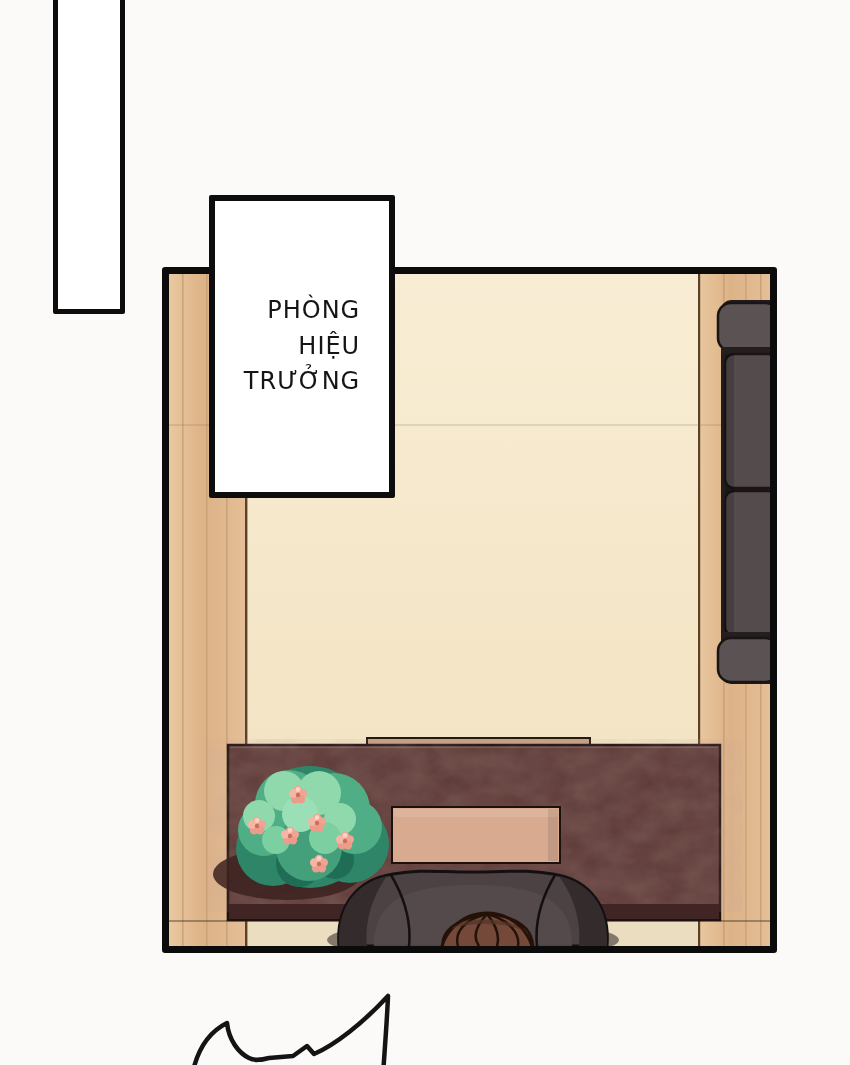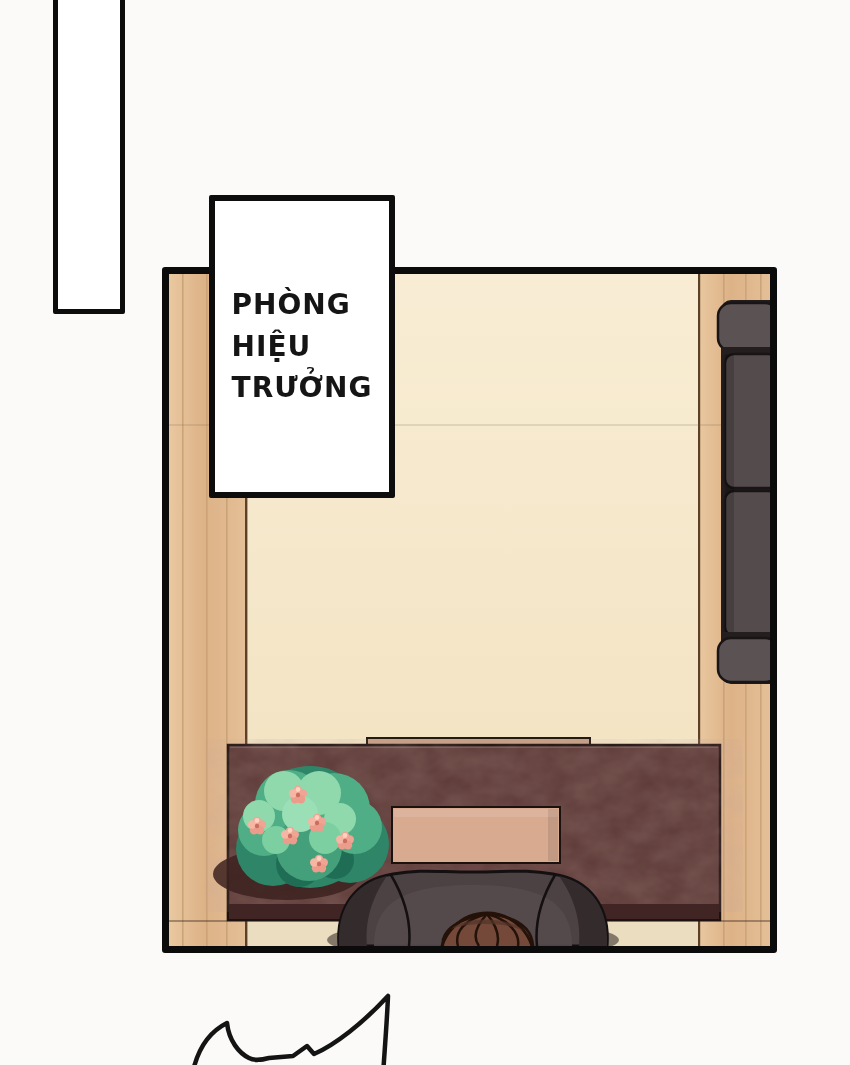--- a/index.html
+++ b/index.html
@@ -19,22 +19,22 @@
   }
   .main-panel svg{display:block;}
 
   
   .label-box{
     position:absolute;left:209px;top:195px;width:186px;height:303px;
     box-sizing:border-box;border:6px solid #0d0d0d;border-radius:2px;background:#ffffff;
     display:flex;align-items:center;justify-content:center;z-index:3;
   }
   .label-box .label-text{
-    font-weight:bold;font-size:28px;line-height:1.48;letter-spacing:1px;
-    color:#151515;text-align:left;white-space:pre-line;
+    font-weight:normal;font-size:24px;line-height:1.48;letter-spacing:1px;
+    color:#151515;text-align:right;white-space:pre-line;
   }
 
   
   .bubble-fragment{position:absolute;left:145px;top:983px;width:280px;height:82px;overflow:hidden;}
 </style>
 </head>
 <body>
 
 <div class="page">
 

